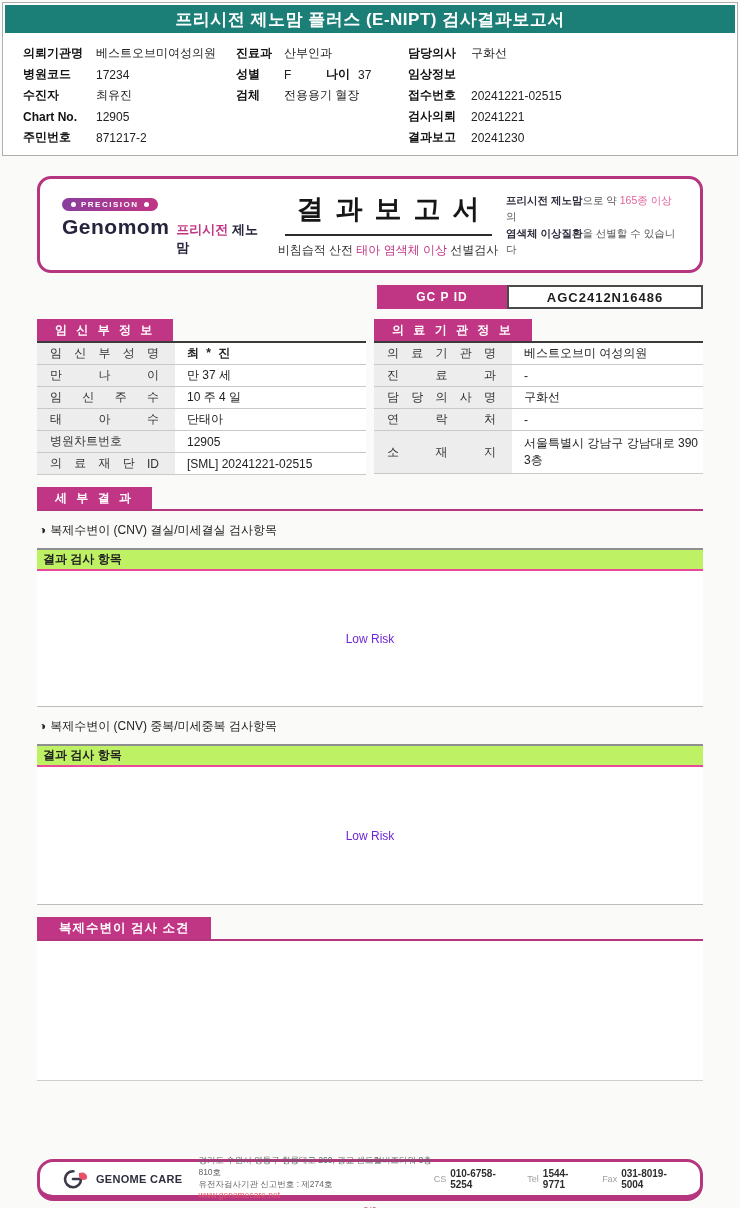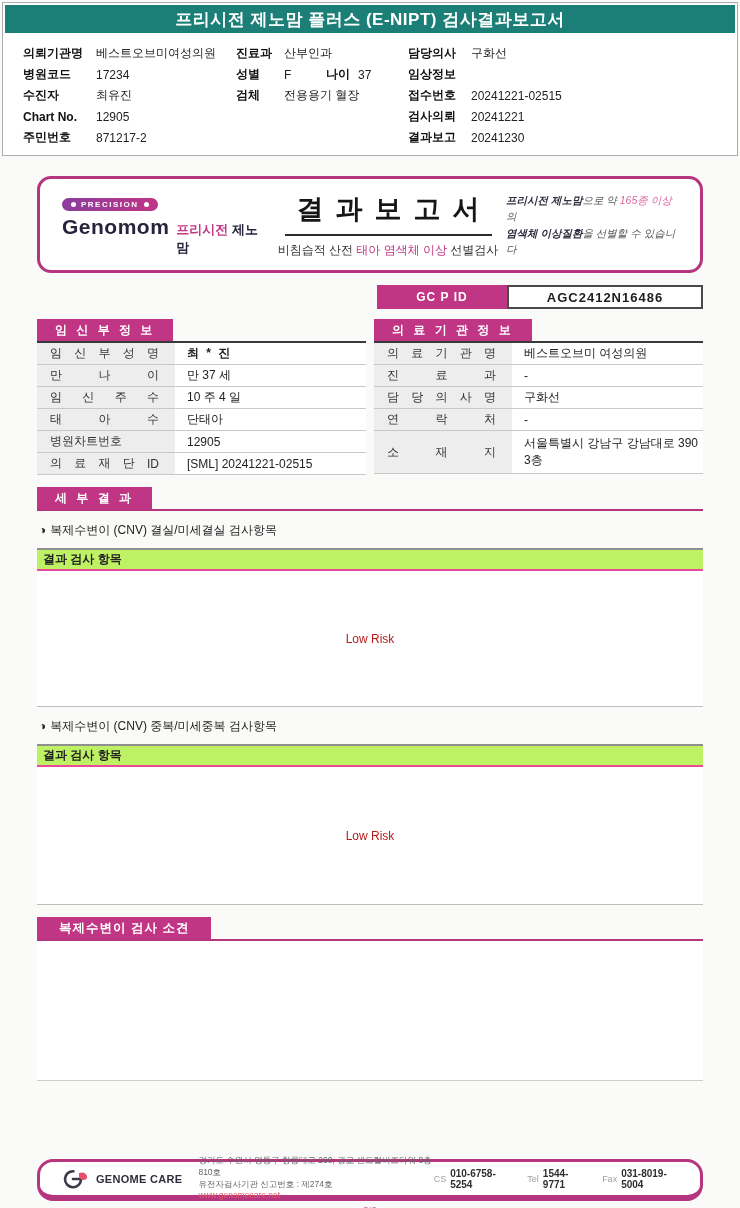--- a/index.html
+++ b/index.html
@@ -72,21 +72,21 @@
   .doc-title {
     display:inline-block;
     font-size:27px; font-weight:bold; color:#161616;
     letter-spacing:12px; text-indent:12px;
     border-bottom:2px solid #2c2c2c;
     padding-bottom:7px;
   }
   .doc-subtitle { margin-top:6px; font-size:12px; color:#333; }
   .doc-subtitle .accent { color:#c13585; }
 
-  .tagline { width:172px; font-size:10.5px; line-height:1.55; color:#555;font-style:italic; }
+  .tagline { width:172px; font-size:10.5px; line-height:1.55; color:#555; }
   .tagline b { color:#2e2e3e; }
   .tagline .accent { color:#e0629d; }
 
   
   .gcp-row { margin-top:12px; display:flex; justify-content:flex-end; }
   .gcp-label {
     width:130px; height:24px;
     background:#c13585; color:#fff;
     font-size:12px; font-weight:bold;
     display:flex; align-items:center; justify-content:center;
@@ -128,21 +128,21 @@
   .bullet { margin-right:4px; }
   .col-header {
     height:23px; background:#bef264;
     border-top:2px solid #8f8f8f; border-bottom:2px solid #ec4899;
     display:flex; align-items:center; padding-left:6px;
     font-size:12px; font-weight:bold; color:#222;
   }
   .result-zone {
     height:136px;
     display:flex; align-items:center; justify-content:center;
-    font-size:12px; color:#b91c1c;
+    font-size:12px; color:#6d28d9;
     border-bottom:1px solid #bdbdbd;
     background:#fff;
   }
   .result-zone.z2 { height:138px; }
 
   .opinion-head { margin-top:12px; border-bottom:2px solid #b5357f; }
   .opinion-badge { letter-spacing:1px; padding:0 22px; font-size:12.5px; }
   .opinion-blank { height:140px; border-bottom:1px solid #cecece; background:#fff; }
 
   

